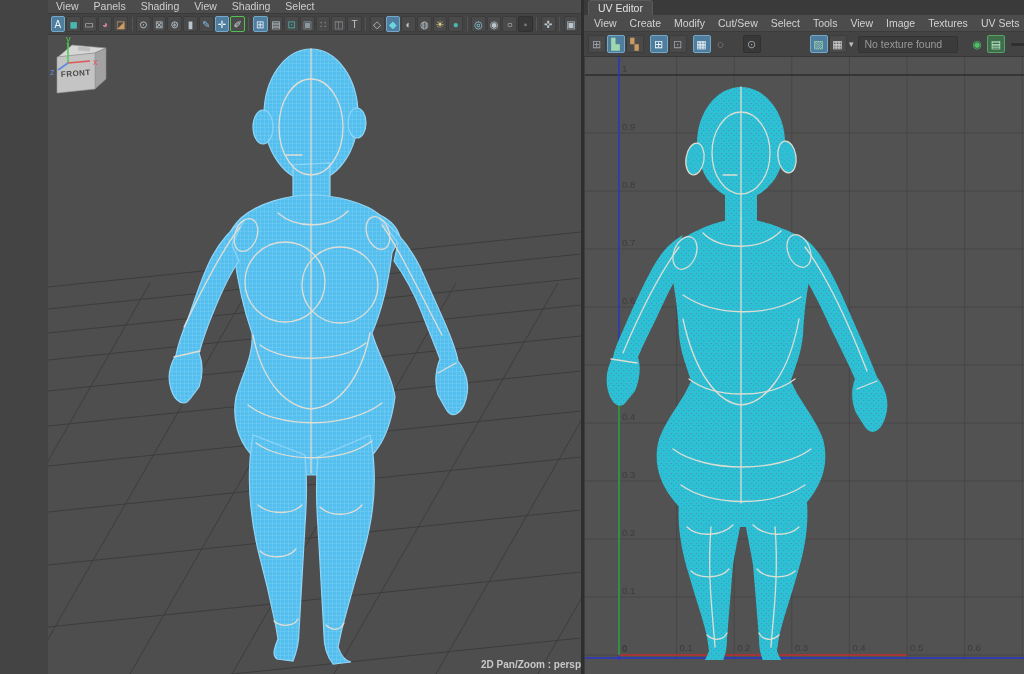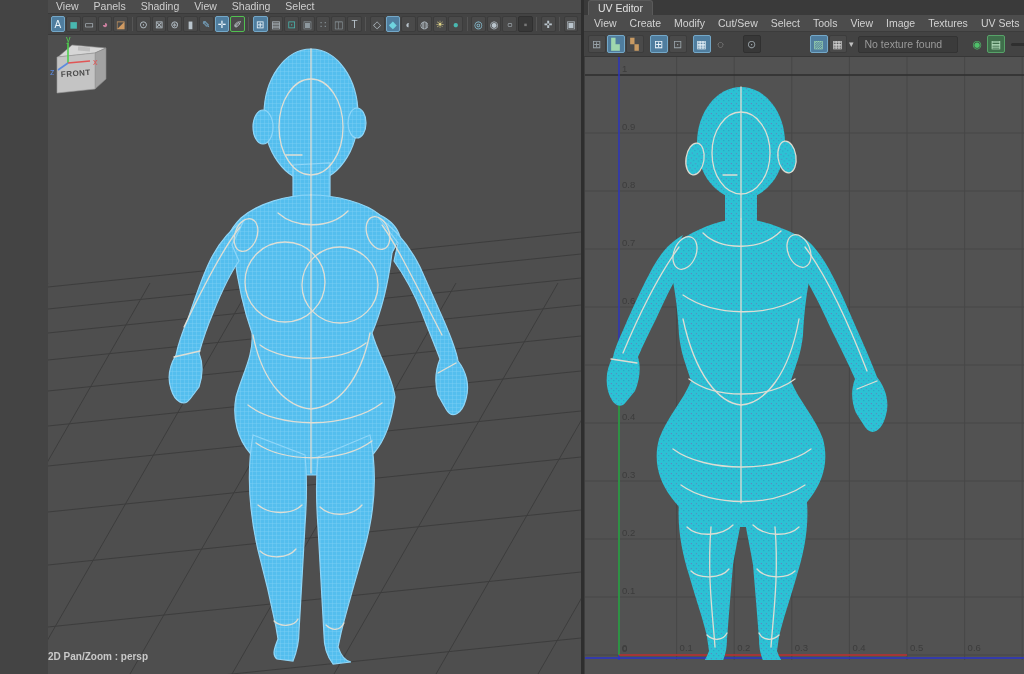--- a/index.html
+++ b/index.html
@@ -17,21 +17,21 @@
   .ticon.green{border:1px solid #51c151;}
   .ticon.dark{background:#383838;border-color:#303030;}
   .ticon.plain{background:transparent;border-color:transparent;}
   .ticon.greenbox{background:#3f6e4b;border-color:#57a268;}
   .tsep{width:1px;height:14px;background:#353535;border-right:1px solid #555;margin:0 3px;}
   .tgap{flex:none;}
   #viewport{position:relative;flex:1;background:#4e4e4e;overflow:hidden;}
   #viewport svg{position:absolute;left:0;top:0;}
   #viewcube{position:absolute;left:446px;top:8px;}
   #axis-indicator{position:absolute;left:6px;top:596px;}
-  #persp-label{position:absolute;left:0;right:0;bottom:12px;text-align:left;font-size:10px;font-weight:bold;color:#c9c9c9;}
+  #persp-label{position:absolute;left:0;right:0;bottom:4px;text-align:right;font-size:10px;font-weight:bold;color:#c9c9c9;}
   
   #panel-sep{width:3px;background:#2e2e2e;flex:none;}
   
   #panel-right{width:584px;height:674px;display:flex;flex-direction:column;background:#515151;}
   #tabstrip{height:15px;background:#3a3a3a;display:flex;align-items:flex-end;padding-left:4px;flex:none;}
   #uv-tab{background:#4c4c4c;border:1px solid #5a5a5a;border-bottom:none;border-radius:3px 3px 0 0;
      font-size:10.5px;color:#e2e2e2;padding:1px 9px 1px 9px;line-height:12px;}
   #uv-menubar{height:17px;background:#4c4c4c;display:flex;align-items:center;padding-left:10px;gap:13px;flex:none;border-bottom:1px solid #3c3c3c;}
   #uv-menubar .menu-item{font-size:10.5px;color:#d2d2d2;}
   #uv-toolbar{height:25px;background:#434343;border-bottom:1px solid #373737;display:flex;align-items:center;padding:0 3px;flex:none;}

